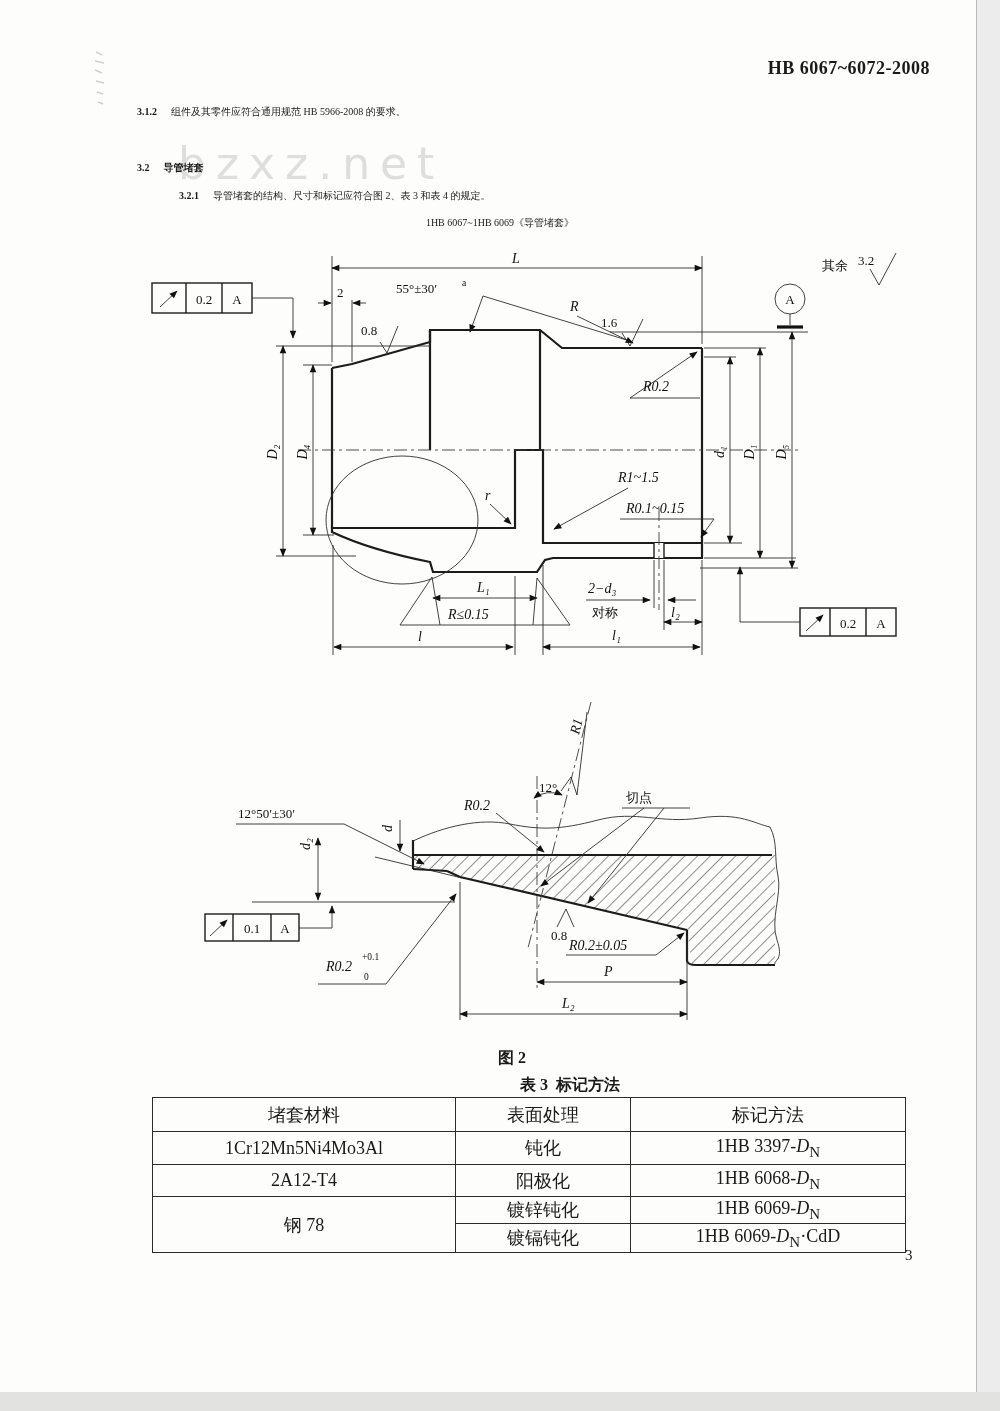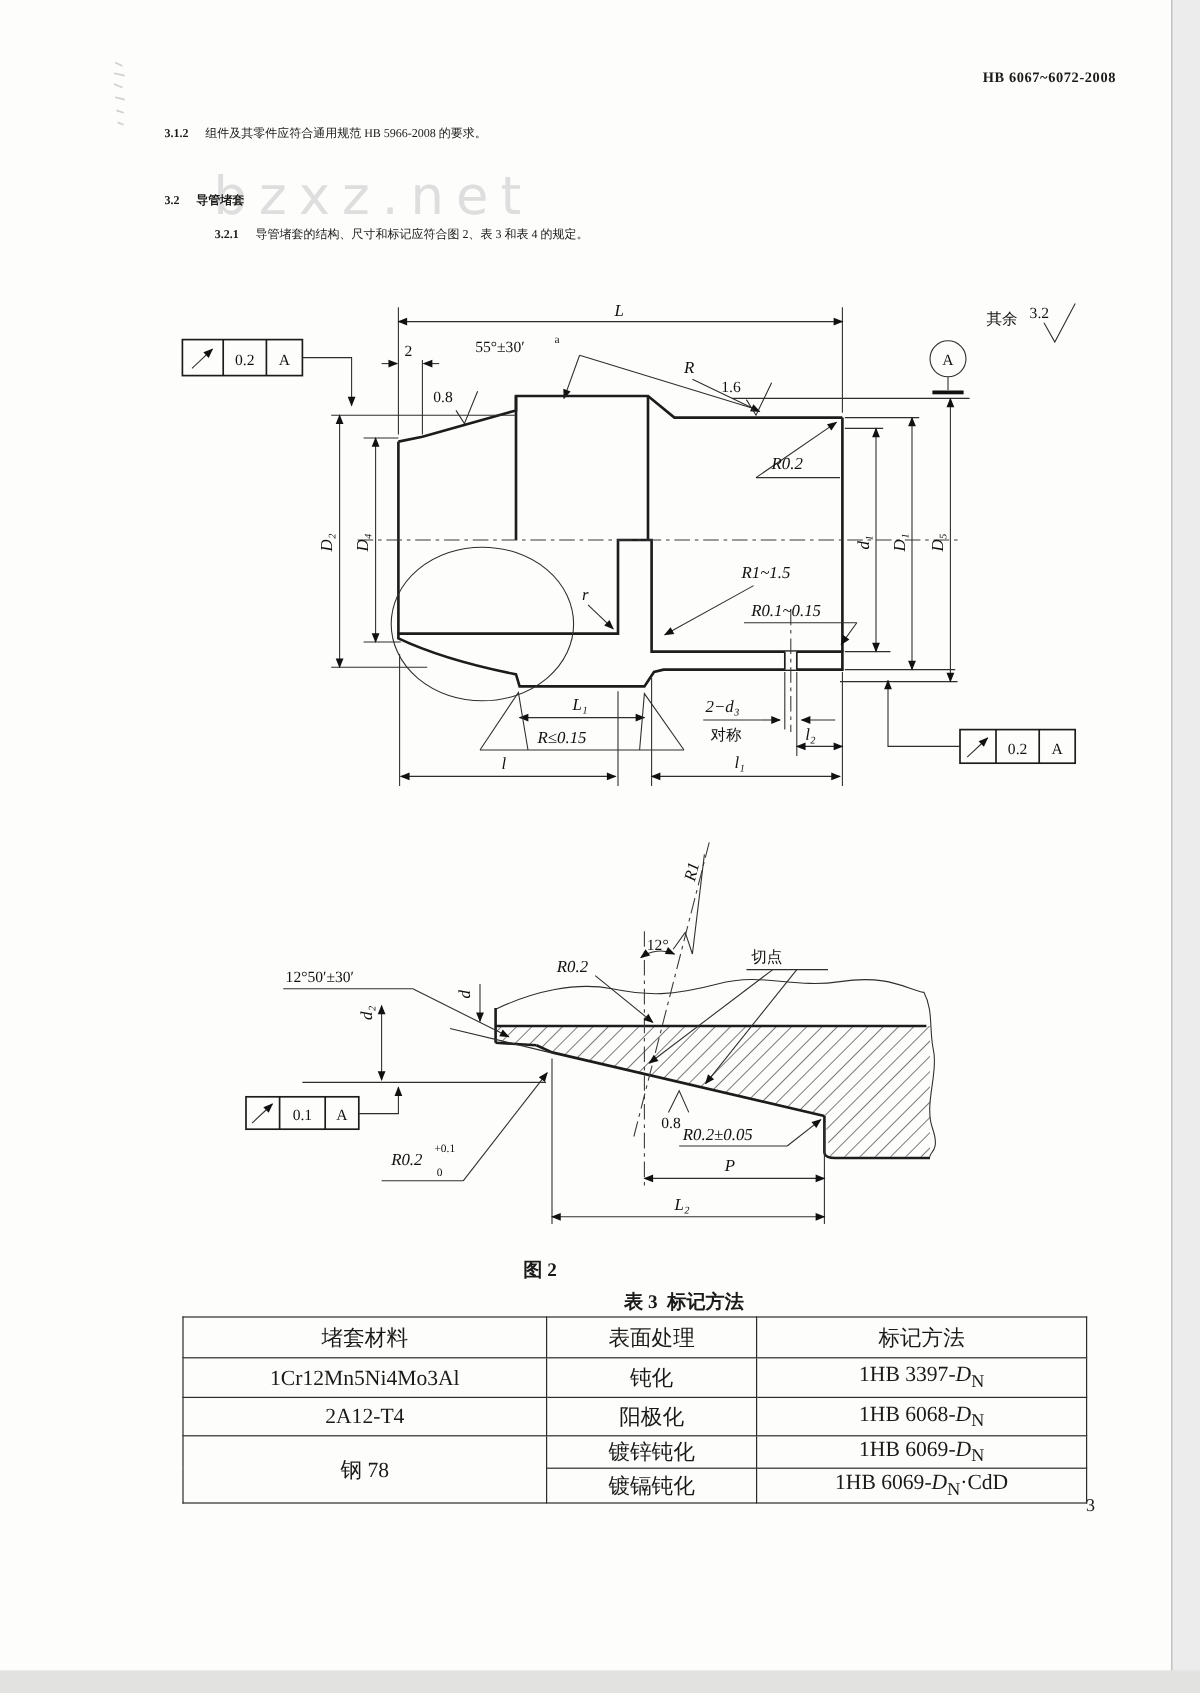--- a/index.html
+++ b/index.html
@@ -1,21 +1,21 @@
 <!DOCTYPE html>
 <html><head>
 <meta charset="utf-8">
 <style>
   html,body{margin:0;padding:0;}
   body{font-family:"Liberation Serif","DejaVu Serif",serif;color:#1a1a1a;}
   .page{position:relative;width:1000px;height:1411px;background:#fdfdfc;overflow:hidden;}
   .abs{position:absolute;}
   .txt{font-size:10px;line-height:1.25;white-space:nowrap;z-index:3;}
   .bold{font-weight:bold;}
-  .header{font-size:12px;font-weight:bold;letter-spacing:.5px;}
+  .header{font-size:18px;font-weight:bold;letter-spacing:.5px;}
   .watermark{font-family:"DejaVu Sans","Liberation Sans",sans-serif;font-weight:normal;font-size:44px;
              color:#cfcfcf;opacity:.65;letter-spacing:10px;z-index:1;}
   .num{display:inline-block;margin-right:14px;}
   .caption{font-size:16px;font-weight:bold;z-index:3;}
   table.t3{border-collapse:collapse;z-index:3;position:absolute;table-layout:fixed;}
   table.t3 th,table.t3 td{border:1.6px solid #2b2b2b;text-align:center;font-size:18px;
                           font-weight:normal;padding:0;}
   .edge-right{background:#ececec;border-left:1px solid #b9b9b9;z-index:4;}
   .edge-bottom{background:#e2e2e0;z-index:4;}
   svg text{font-family:"Liberation Serif","DejaVu Serif",serif;font-size:13px;fill:#111;}
@@ -42,20 +42,21 @@
 
   <div class="abs txt" style="left:137px;top:106px;">
     <span class="num bold">3.1.2</span><span>组件及其零件应符合通用规范 HB 5966-2008 的要求。</span>
   </div>
   <div class="abs txt bold" style="left:137px;top:162px;">
     <span class="num">3.2</span><span>导管堵套</span>
   </div>
   <div class="abs txt" style="left:137px;top:190px;margin-left:42px;">
     <span class="num bold">3.2.1</span><span>导管堵套的结构、尺寸和标记应符合图 2、表 3 和表 4 的规定。</span>
   </div>
+  <div class="abs txt" style="left:180px;top:217px;width:640px;text-align:center;">1HB 6067~1HB 6069《导管堵套》</div>
 
   <svg class="abs" style="left:130px;top:245px;z-index:2;" width="800" height="420" viewBox="130 245 800 420">
     <defs>
       <marker id="ar1" viewBox="0 0 10 10" refX="9" refY="5" markerWidth="11" markerHeight="9" orient="auto-start-reverse">
         <path d="M0,1 L10,5 L0,9 z" fill="#111"></path>
       </marker>
       <pattern id="hp1" width="8" height="8" patternUnits="userSpaceOnUse" patternTransform="rotate(45)">
         <line x1="0" y1="0" x2="0" y2="8" stroke="#222" stroke-width="1"></line>
       </pattern>
     </defs>
@@ -270,21 +271,21 @@
       <rect x="205" y="914" width="94" height="27" fill="#fff" class="med"></rect>
       <line x1="233" y1="914" x2="233" y2="941" class="med"></line>
       <line x1="271" y1="914" x2="271" y2="941" class="med"></line>
       <line x1="210" y1="936" x2="227" y2="920" class="thn" marker-end="url(#ar2)"></line>
       <text x="252" y="933" text-anchor="middle">0.1</text>
       <text x="285" y="933" text-anchor="middle">A</text>
       <polyline points="299,928 332,928 332,906" class="thn" marker-end="url(#ar2)"></polyline>
     </g>
   </svg>
 
-  <div class="abs caption" style="left:436px;top:1048px;width:200px;">图 2</div>
+  <div class="abs caption" style="left:412px;top:1048px;width:200px;text-align:center;">图 2</div>
   <div class="abs caption" style="left:420px;top:1075px;width:200px;text-align:right;">
     <span>表 3</span>&nbsp;&nbsp;<span>标记方法</span>
   </div>
 
   <table class="t3" style="left:152px;top:1097px;width:753px;">
     <colgroup>
         <col style="width:303px">
         <col style="width:175px">
         <col style="width:275px">
       </colgroup>

